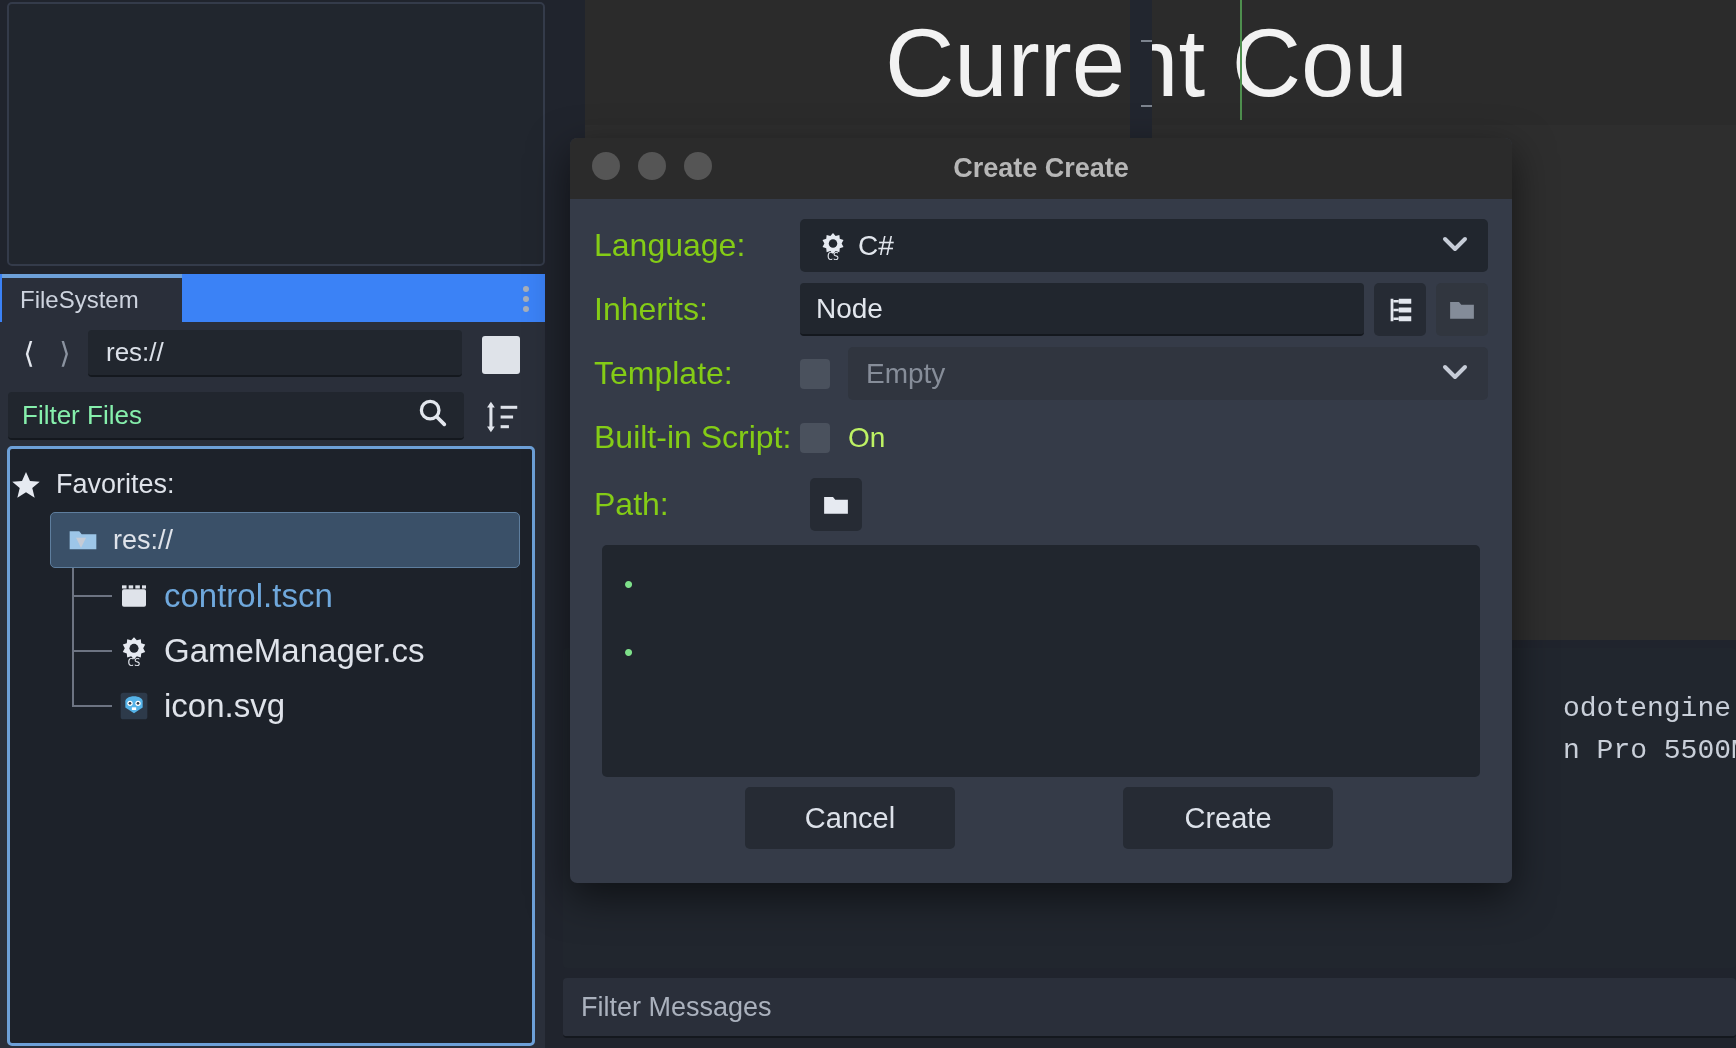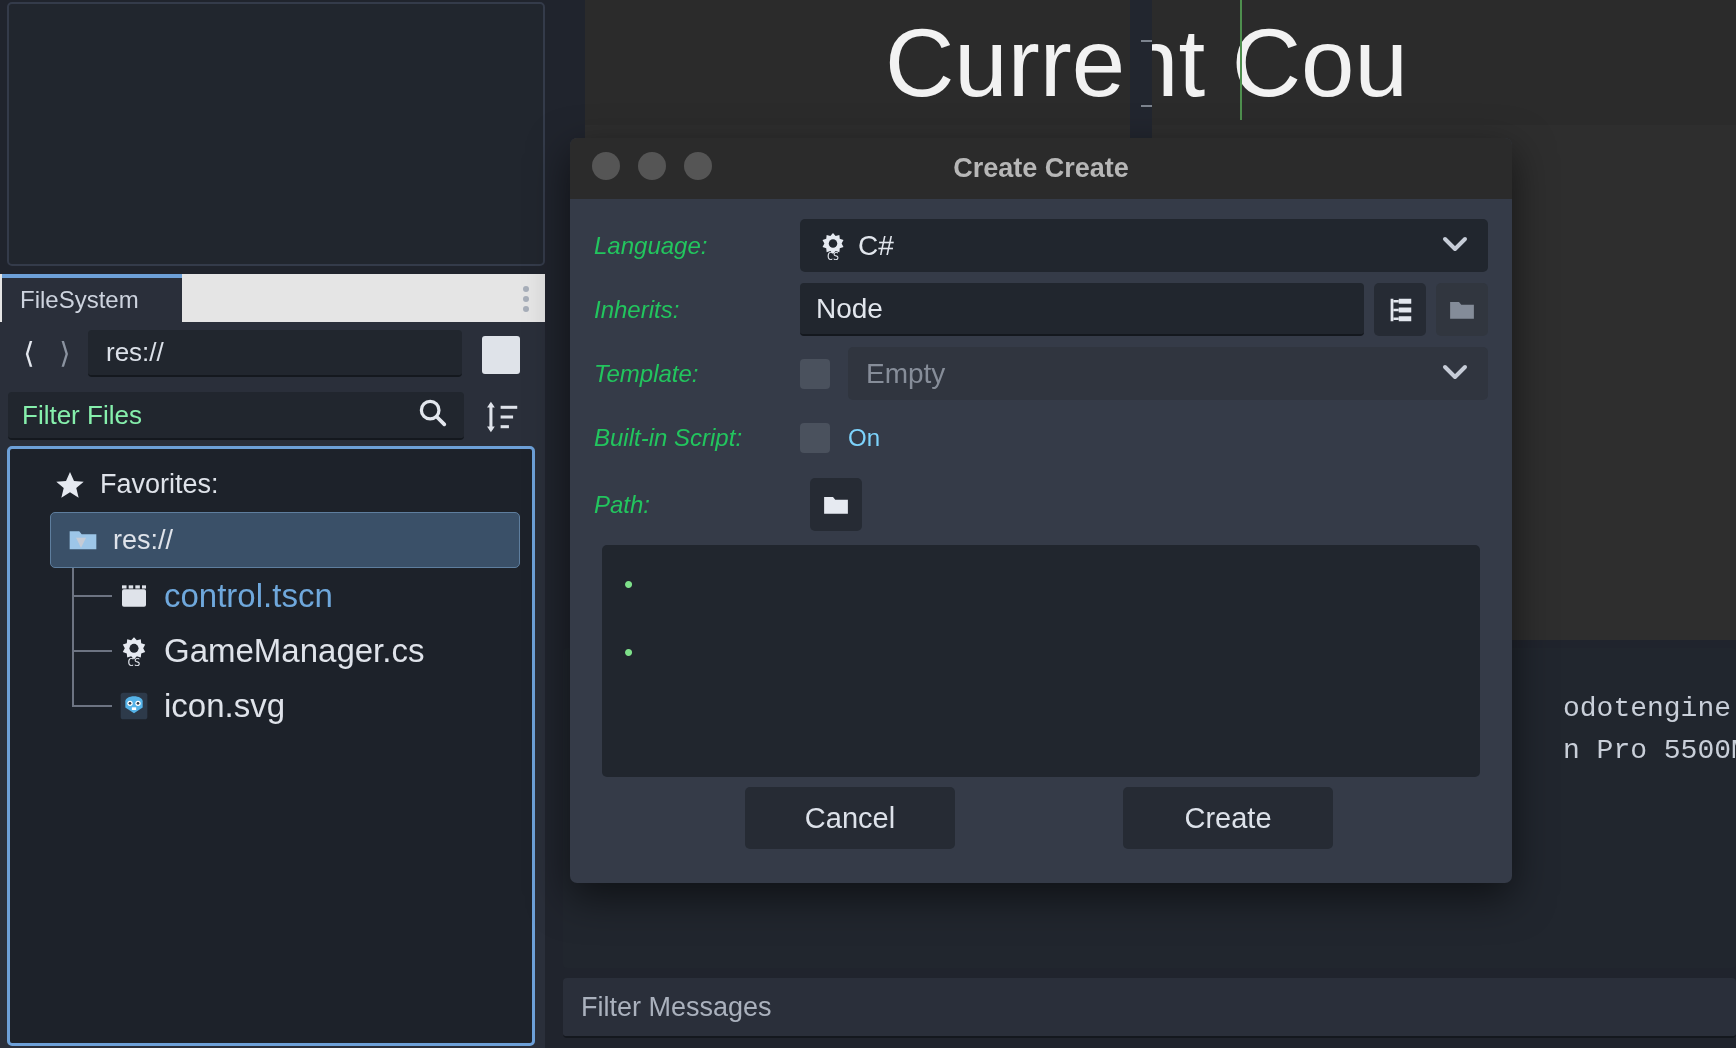--- a/index.html
+++ b/index.html
@@ -20,21 +20,21 @@
 
   .scene-panel {
     position:absolute; left:7px; top:2px; width:538px; height:264px;
     background:#21262e; border:2px solid #343b4a; border-radius:5px;
   }
 
   .fs-dock {
     position:absolute; left:0px; top:274px; width:545px; height:774px;
     background:#2a2f3a;
   }
-  .fs-tabbar { position:relative; height:48px; background:#e5e5e5; }
+  .fs-tabbar { position:relative; height:48px; background:#3b82f6; }
   .fs-tab {
     position:absolute; left:2px; top:0; width:180px; height:48px;
     background:#2a2f3a; color:#cdd3de; font-size:24px;
     display:flex; align-items:center; padding-left:18px;
     border-top:4px solid #6da0d8;
   }
   .fs-dots { position:absolute; right:16px; top:12px; width:6px; height:26px;
              display:flex; flex-direction:column; justify-content:space-between; }
   .fs-dots i { display:block; width:6px; height:6px; border-radius:50%; background:#a7aeb9; }
 
@@ -64,21 +64,21 @@
   .filter-field .ph { color:#86efac; font-size:26px; flex:1; }
   .sort-btn { position:absolute; left:484px; top:16px; width:36px; height:34px; }
 
   .fs-tree {
     position:absolute; left:7px; top:172px; width:528px; height:600px;
     background:#1d222a; border:3px solid #6da0d8; border-radius:5px;
     padding-top:8px;
   }
   .tree-row { position:relative; height:55px; display:flex; align-items:center; }
   .tree-row .lbl { font-size:27px; color:#dfe3ea; }
-  .tree-row.fav { padding-left:44px; }
+  .tree-row.fav { }
   .tree-row.res {
     margin:0 12px 0 40px; background:#3a5068; border:1px solid #5e7e9e;
     border-radius:5px; padding-left:16px; height:56px;
   }
   .chev-row { position:absolute; left:16px; top:0; width:28px; height:56px;
               display:flex; align-items:center; justify-content:center; color:#c6ccd6; font-size:20px; }
   .tree-child { position:relative; height:55px; display:flex; align-items:center; padding-left:108px; }
   .tree-child .lbl { font-size:33px; }
   .lbl.blue { color:#6fa8dc; }
   .lbl.white { color:#dfe3ea; }
@@ -123,21 +123,21 @@
     position:relative; height:61px; background:#2b2b2b;
     border-radius:7px 7px 0 0; display:flex; align-items:center;
   }
   .dlg-title { width:100%; text-align:center; color:#b7b7b7; font-size:27px; font-weight:bold; }
   .dlg-dots { position:absolute; left:22px; top:14px; display:flex; gap:18px; }
   .dlg-dots i { width:28px; height:28px; border-radius:50%; background:#555555; display:block; }
 
   .dlg-body { position:relative; padding:20px 24px 0 24px; }
 
   .frow { position:relative; display:flex; align-items:center; height:53px; margin-bottom:11px; }
-  .flabel { width:206px; color:#22c55e; font-size:24px; flex:0 0 auto;font-style:italic; }
+  .flabel { width:206px; color:#84cc16; font-size:32px; flex:0 0 auto; }
 
   .combo {
     flex:1; height:53px; background:#21262e; border-radius:5px;
     display:flex; align-items:center; padding:0 14px 0 18px; position:relative;
   }
   .combo.flat { background:#30353f; }
   .combo .val { color:#e2e6ed; font-size:28px; }
   .combo .val.dim { color:#868d99; }
   .chevd { position:absolute; right:18px; top:50%; transform:translateY(-50%); }
 
@@ -383,21 +383,21 @@
             <svg width="30" height="20" viewBox="0 0 24 16">
                 <polyline points="4,4 12,12 20,4" fill="none" stroke="#c7cdd8" stroke-width="3.2" stroke-linecap="round" stroke-linejoin="round"></polyline>
               </svg>
           </span>
         </div>
       </div>
 
       <div class="frow">
         <span class="flabel">Built-in Script:</span>
         <span class="chk"></span>
-        <span class="val dim" style="color:#7dd3fc;font-size:24px;">On</span>
+        <span class="val dim" style="color:#bef264;font-size:28px;">On</span>
       </div>
 
       <div class="frow" style="margin-top:14px;">
         <span class="flabel">Path:</span>
         <div class="iconbtn">
           <svg width="30" height="30" viewBox="0 0 24 24">
               <path d="M2.5 5.5h7.1l1.8 2.3H21.5V19H2.5z" fill="#e6eaf1"></path>
             </svg>
         </div>
       </div>

